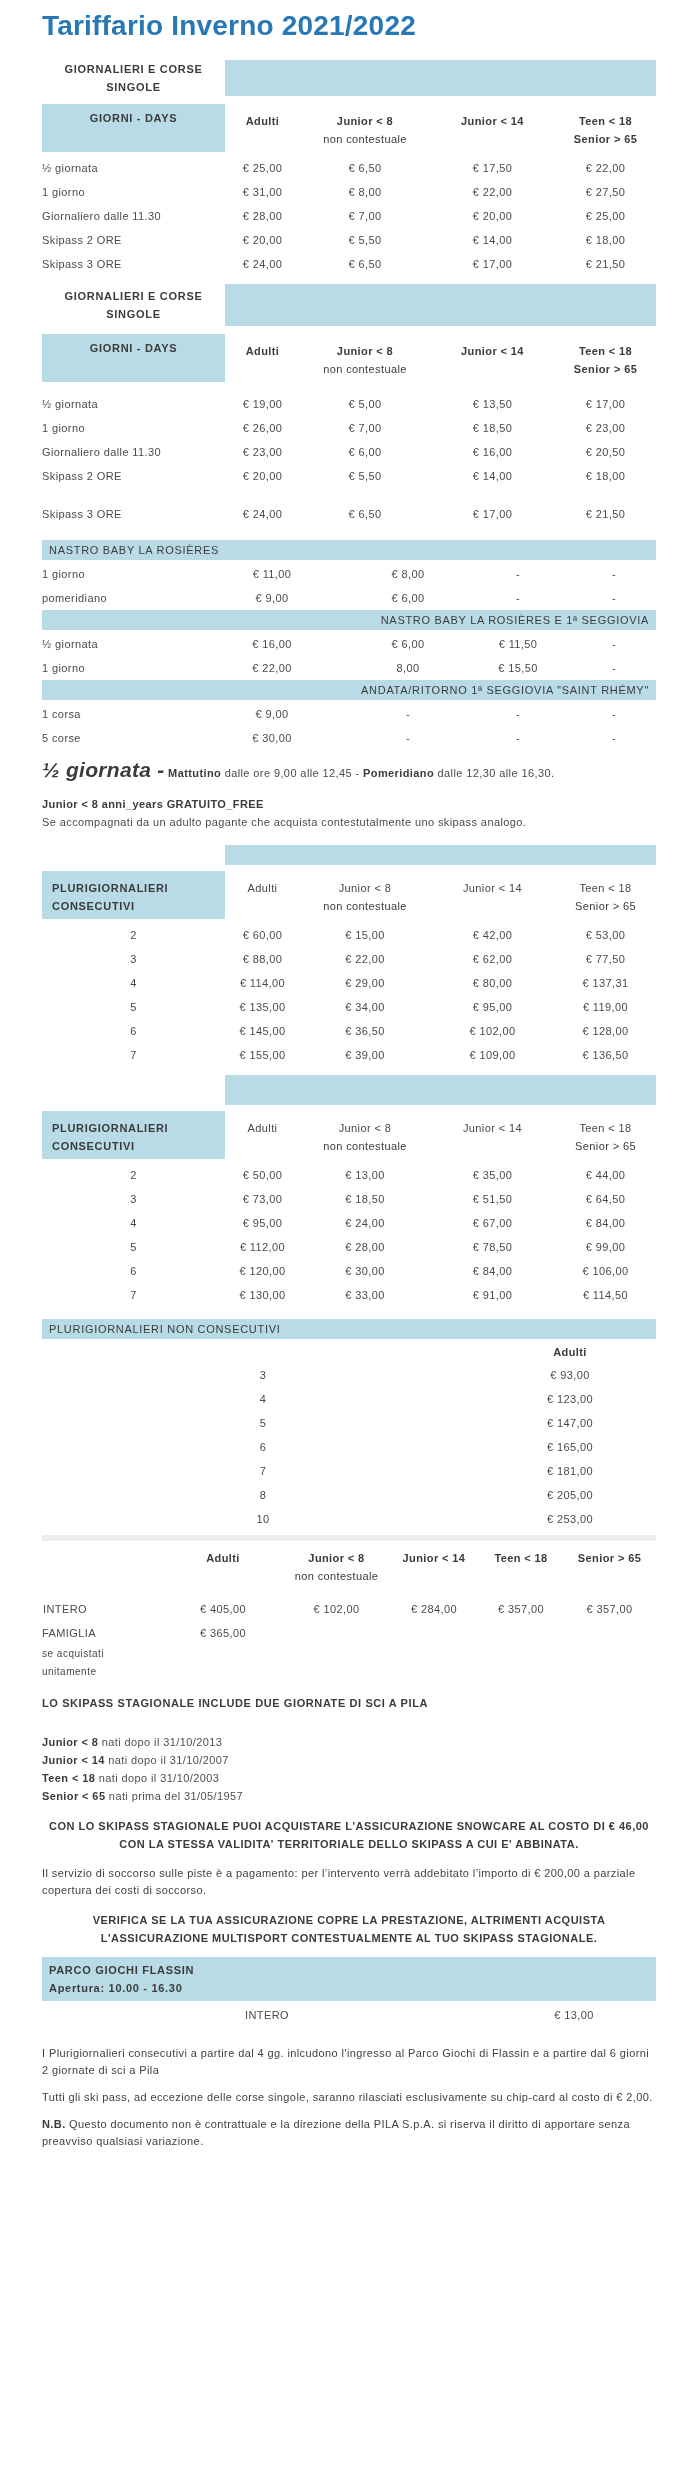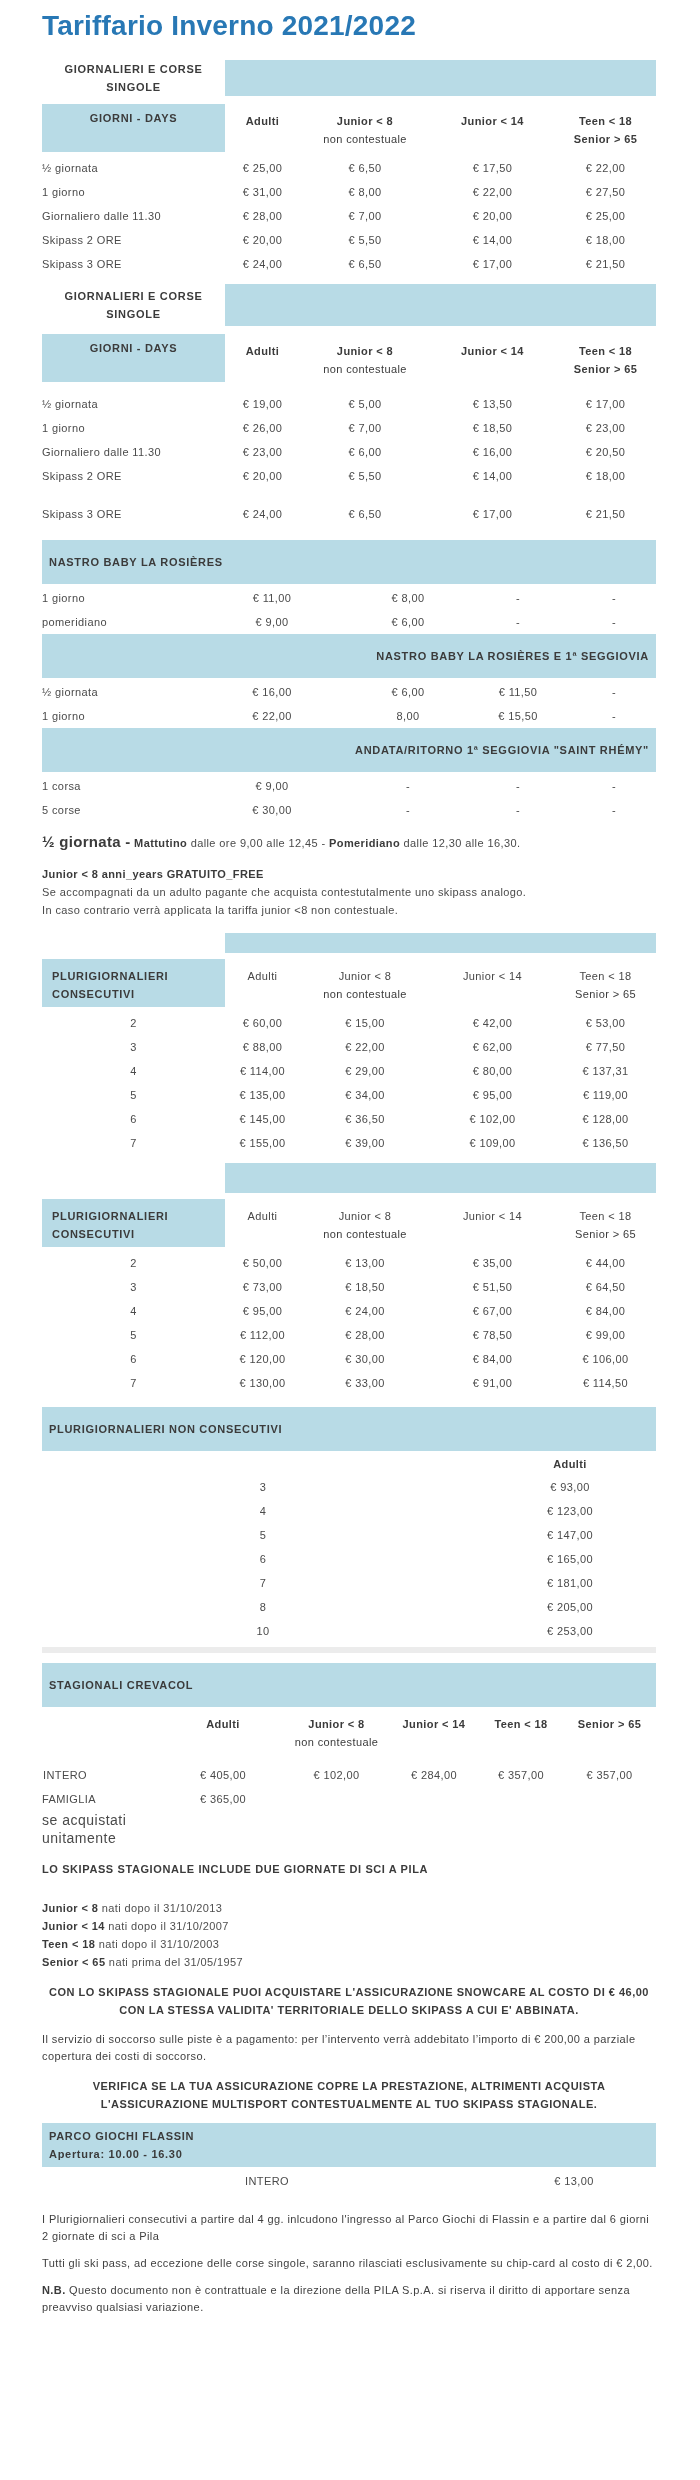--- a/index.html
+++ b/index.html
@@ -46,41 +46,41 @@
   .col-h .l1{font-weight:bold;}
   .col-h .l2{font-weight:normal;}
   .col-h .l2.bold{font-weight:bold;}
   .rows{margin-top:4px;}
   .t-row{height:24px;line-height:24px;}
   .r-label{text-align:left;}
   .r-label.center{text-align:center;}
   .r-val{text-align:center;}
   .daily-low .t-row:last-child{margin-top:14px;}
   .band{
-    background:var(--band);font-weight:bold;color:var(--dark);
-    padding:16px 7px;letter-spacing:.7px;margin-top:14px;
+    background:var(--band);font-weight:normal;color:var(--dark);
+    padding:4px 7px;letter-spacing:.7px;margin-top:14px;
   }
   .band.tight{margin-top:0;text-align:right;}
   .band.mt10{margin-top:10px;}
   .band-rows{margin-top:2px;}
   
   .halfday-note{margin-top:10px;line-height:20px;}
-  .halfday-note .term{font-size:15px;font-weight:bold;color:var(--dark);letter-spacing:.3px;}
+  .halfday-note .term{font-size:21px;font-weight:bold;color:var(--dark);letter-spacing:.3px;font-style:italic;}
   .halfday-note .b{font-weight:bold;color:var(--dark);}
   .note-block{margin-top:12px;line-height:18px;}
   .note-block .bold-line{font-weight:bold;color:var(--dark);}
   .section-gap{margin-top:14px;}
   .nc-header{height:22px;line-height:22px;margin-top:2px;}
   .nc-header .adulti{font-weight:bold;color:var(--dark);text-align:center;}
   .gray-strip{height:6px;background:#ececec;margin-top:4px;}
   .crev-header{min-height:40px;margin-top:2px;}
   .crev-header .col-h{padding-top:6px;}
   .crev-row{min-height:24px;line-height:24px;}
   .crev-row .r-label{padding-left:1px;}
-  .fam-sub{font-size:14px;line-height:18px;letter-spacing:.5px;}
+  .fam-sub{font-size:10px;line-height:18px;letter-spacing:.5px;}
   .upnote{margin-top:16px;font-weight:bold;color:var(--dark);letter-spacing:.6px;}
   .age-lines{margin-top:24px;line-height:18px;color:#4f4f4f;}
   .age-lines .b{font-weight:bold;color:var(--dark);}
   .center-note{
     margin:12px auto 0 auto;max-width:600px;text-align:center;
     font-weight:bold;color:var(--dark);line-height:18px;letter-spacing:.5px;
   }
   .plain-par{margin-top:12px;line-height:17px;color:#3f3f3f;}
   .parco-band{
     background:var(--band);margin-top:10px;padding:4px 7px;
@@ -304,21 +304,20 @@
   </section>
 
   <p class="halfday-note">
     <span class="term">½ giornata -</span>
     <span class="b">Mattutino</span><span> dalle ore 9,00 alle 12,45 - </span><span class="b">Pomeridiano</span><span> dalle 12,30 alle 16,30.</span>
   </p>
 
   <div class="note-block">
     <div class="bold-line">Junior &lt; 8 anni_years GRATUITO_FREE</div>
     <div>Se accompagnati da un adulto pagante che acquista contestutalmente uno skipass analogo.</div>
-    <div>In caso contrario verrà applicata la tariffa junior &lt;8 non contestuale.</div>
   </div>
 
   <section style="margin-top:14px;">
     <div class="block-row">
       <div></div>
       <div class="season-block">
 
       <div class="season-line"></div>
           <div class="season-line"></div>
           <div class="season-line"></div>
@@ -505,21 +504,20 @@
         <div class="t-row nonconsec-grid">
         <div class="r-val">10</div>
         <div class="r-val">€ 253,00</div>
       </div>
       </div>
   </section>
 
   <div class="gray-strip"></div>
 
   <section>
-    <div class="band mt10" style="margin-top:10px;">STAGIONALI CREVACOL</div>
     <div class="crev-header crevacol-grid">
       <div></div>
       <div class="col-h">
           <div class="l1">Adulti</div>
         </div>
       <div class="col-h">
           <div class="l1">Junior &lt; 8</div>
           <div class="l2">non contestuale</div>
         </div>
       <div class="col-h">

